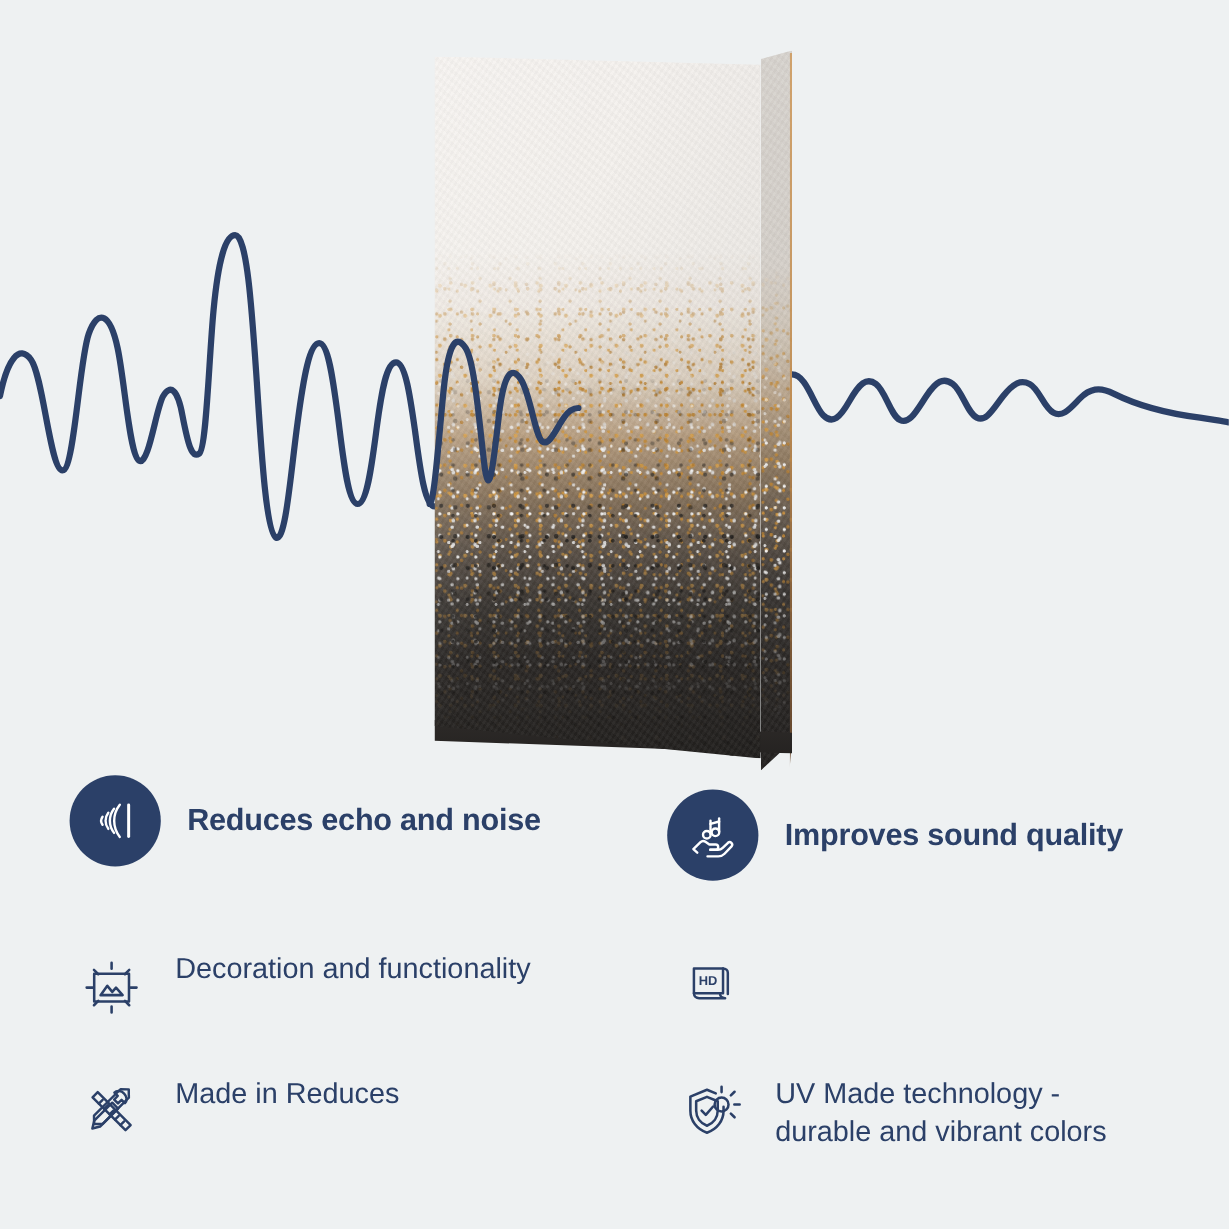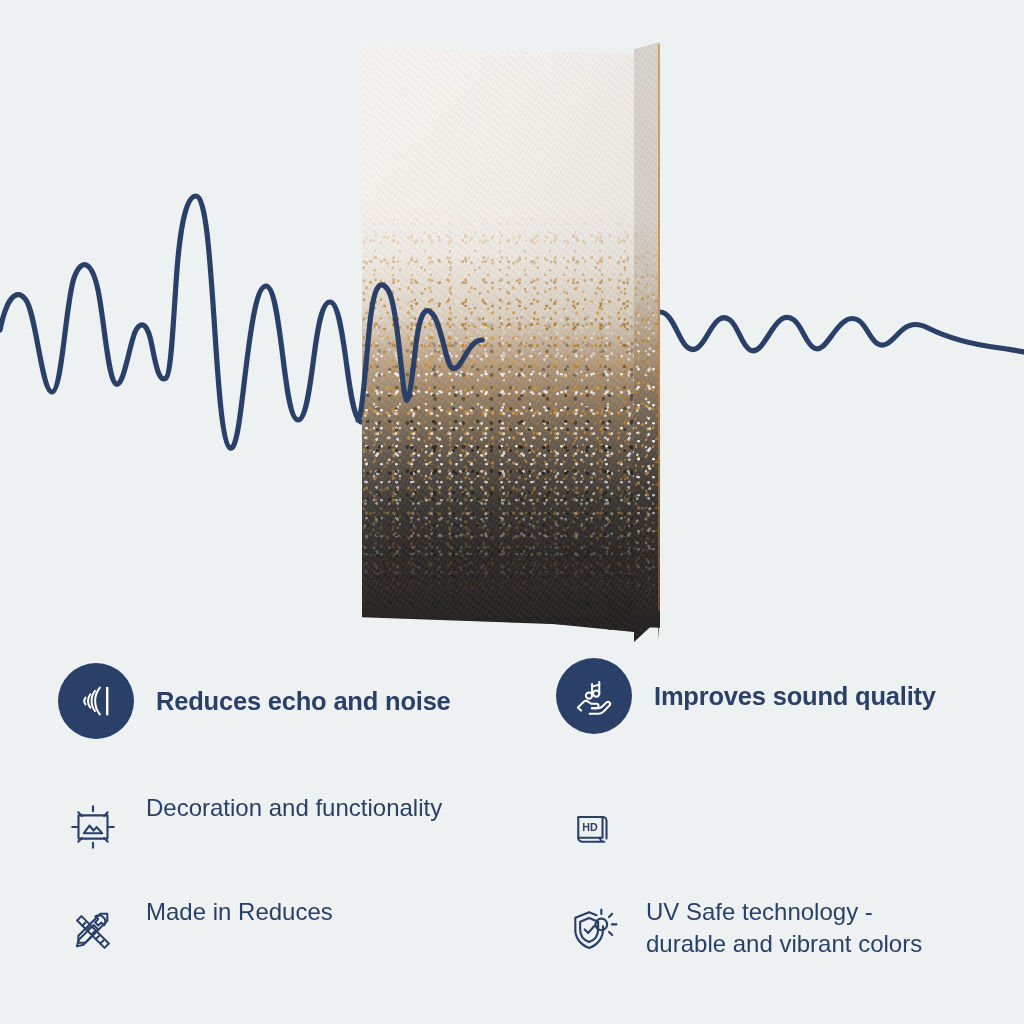--- a/index.html
+++ b/index.html
@@ -202,21 +202,21 @@
     letter-spacing: -0.2px;
     line-height: 1.2;
     white-space: nowrap;
   }
 
   .line-icon {
     width: 62px;
     height: 62px;
     flex: 0 0 62px;
     display: flex;
-    align-items: flex-end;
+    align-items: flex-start;
     justify-content: center;
     margin-top: 2px;
   }
   .line-icon svg { display: block; }
 
   .feat-text {
     font-size: 24px;
     color: #2b4068;
     line-height: 1.32;
     max-width: 340px;
@@ -291,21 +291,21 @@
          C 396 302, 400 360, 404 390
          C 408 420, 412 378, 416 344
          C 420 312, 426 304, 434 316
          C 442 328, 446 364, 452 368
          C 458 372, 464 356, 470 348
          C 474 342, 478 340, 482 340"></path>
   </svg>
 
   <div class="features">
 
-    <div class="feat-row feat-primary" style="left:58px; top:17px;">
+    <div class="feat-row feat-primary" style="left:58px; top:0;">
       <div class="badge">
         <svg width="46" height="46" viewBox="0 0 48 48" aria-hidden="true">
           <g fill="none" stroke="#ffffff" stroke-width="2.1" stroke-linecap="round">
             <path d="M13 20.5a6 6 0 0 0 0 7"></path>
             <path d="M18 17a11.5 11.5 0 0 0 0 14"></path>
             <path d="M23 13.5a17 17 0 0 0 0 21"></path>
             <path d="M28 10a22.5 22.5 0 0 0 0 28"></path>
           </g>
           <rect x="34.4" y="9" width="2.6" height="30" rx="1.3" fill="#ffffff"></rect>
         </svg>
@@ -384,19 +384,19 @@
           <g fill="none" stroke="#2b4068" stroke-width="2.2" stroke-linecap="round" stroke-linejoin="round">
             <path d="M38.6 12.5v-4.6M46.6 15.4l3.2-3.2M49.6 23.2h4.6M46.6 31l3.2 3.2"></path>
             <circle cx="38.6" cy="23.2" r="6"></circle>
             <path d="M33.6 13.6l-7.6-3.1-14.3 5.9v12.2c0 8.4 5.4 15.9 14.3 18.9 8.9-3 14.3-10.5 14.3-18.9v-3.4"></path>
             <path d="M26 16.6l-9.3 3.8v8c0 5.8 3.6 10.9 9.3 13.1 5.7-2.2 9.3-7.3 9.3-13.1v-8z"></path>
             <path d="M21.4 28.4l3.6 3.7 6.3-7.2"></path>
           </g>
         </svg>
       </div>
       <div class="feat-text">
-        <span class="l">UV Safe technology -</span>
+        <span class="l">UV Made technology -</span>
         <span class="l">durable and vibrant colors</span>
       </div>
     </div>
 
   </div>
 </div>
 
 </body></html>

